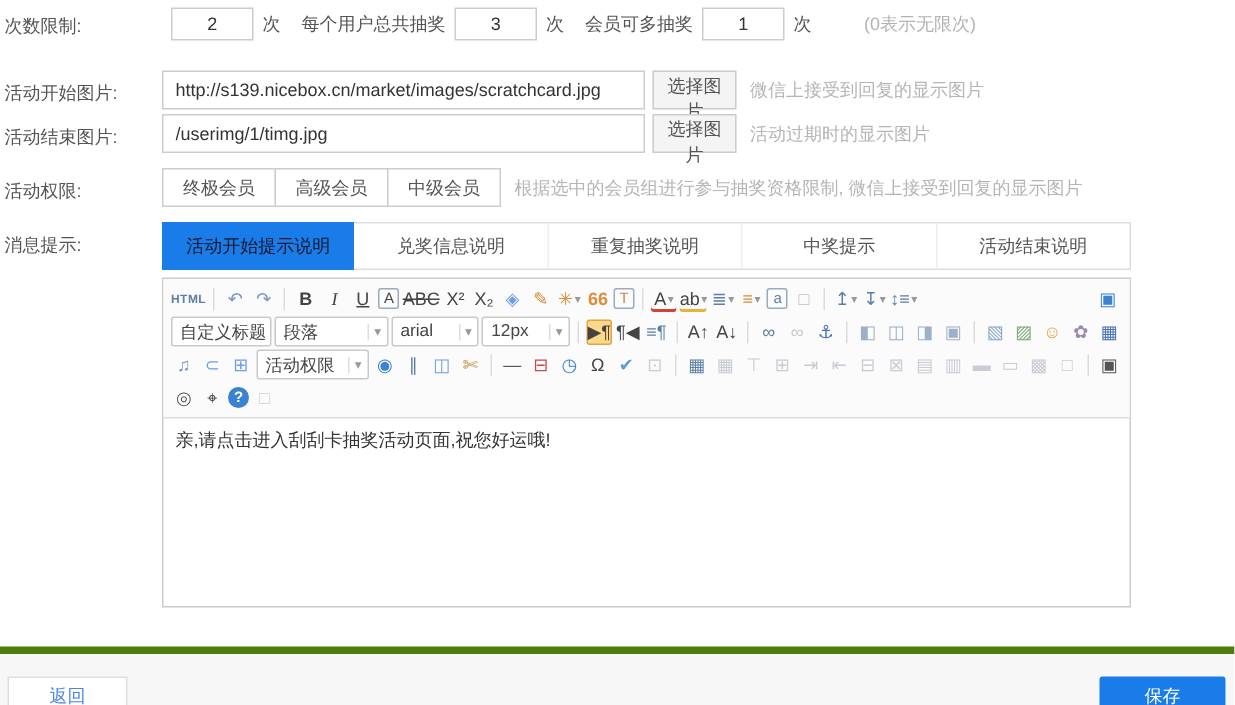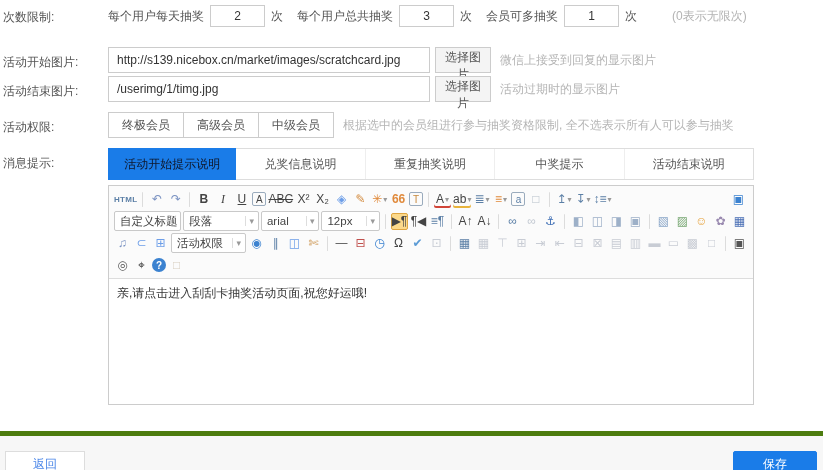--- a/index.html
+++ b/index.html
@@ -65,21 +65,20 @@
   
   #footer { position: absolute; left: 0; top: 431px; width: 823px; height: 39px; background: #f7f7f7; border-top: 5px solid #4d7c0f; }
   #back-btn { position: absolute; left: 5px; top: 15px; width: 80px; height: 26px; background: #fff; border: 1px solid #ddd; color: #4a86e8; font-size: 12px; cursor: pointer; font-family: inherit; }
   #save-btn { position: absolute; left: 733px; top: 15px; width: 84px; height: 26px; background: #1a7ce8; border: 1px solid #1a7ce8; color: #fff; font-size: 12px; border-radius: 2px; cursor: pointer; font-family: inherit; }
 </style>
 </head>
 <body>
 
 <span class="form-label" style="top:9px">次数限制:</span>
 <div id="row-limit">
-  <span>每个用户每天抽奖</span>
   <input class="num-input" value="2" style="">
   <span class="unit">次</span>
   <span>每个用户总共抽奖</span>
   <input class="num-input" value="3" style="">
   <span class="unit">次</span>
   <span>会员可多抽奖</span>
   <input class="num-input" value="1" style="">
   <span class="unit">次</span>
   <span class="note">(0表示无限次)</span>
 </div>
@@ -99,21 +98,21 @@
 </div>
 
 <span class="form-label" style="top:119px">活动权限:</span>
 <div id="row-permission">
   <span style="display:flex">
 
   <button class="member-btn">终极会员</button>
       <button class="member-btn">高级会员</button>
       <button class="member-btn">中级会员</button>
     </span>
-  <span class="hint">根据选中的会员组进行参与抽奖资格限制, 全不选表示所有人可以参与抽奖</span>
+  <span class="hint">根据选中的会员组进行参与抽奖资格限制, 微信上接受到回复的显示图片</span>
 </div>
 
 <span class="form-label" style="top:155px">消息提示:</span>
 <div id="tabs">
 
 <div class="tab active">活动开始提示说明</div>
     <div class="tab">兑奖信息说明</div>
     <div class="tab">重复抽奖说明</div>
     <div class="tab">中奖提示</div>
     <div class="tab">活动结束说明</div>

